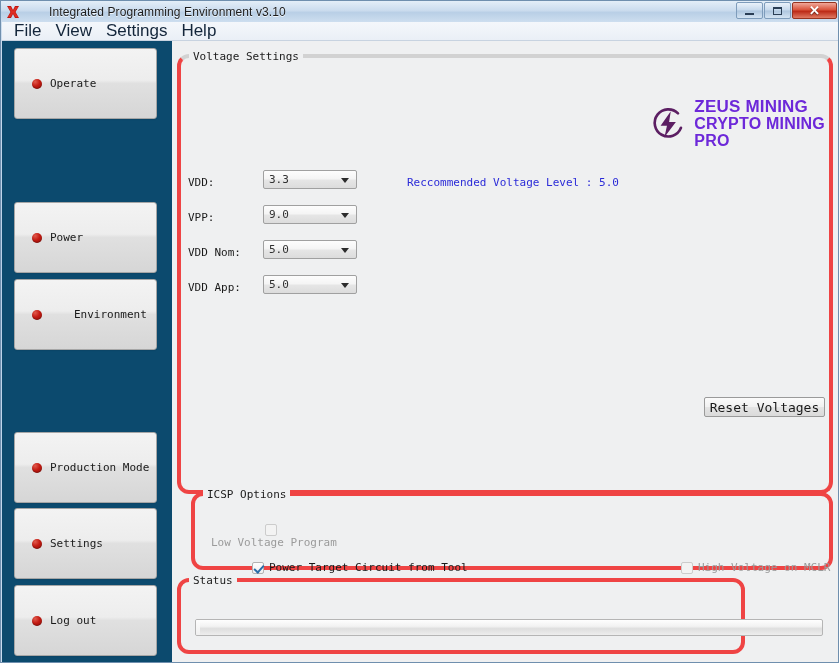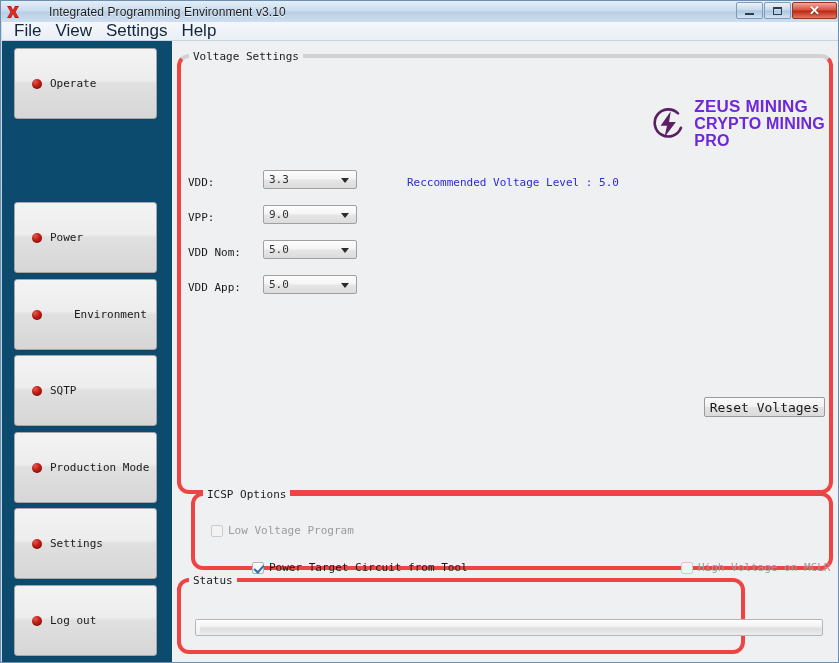--- a/index.html
+++ b/index.html
@@ -350,24 +350,20 @@
       <div class="side-btn" style="top:161px;">
         <div class="led"></div>
         <div class="side-label">Power</div>
       </div>
 
       <div class="side-btn" style="top:238px;gap:24px;">
         <div class="led"></div>
         <div class="side-label">Environment</div>
       </div>
 
-      <div class="side-btn" style="top:314px;">
-        <div class="led"></div>
-        <div class="side-label">SQTP</div>
-      </div>
 
       <div class="side-btn" style="top:391px;">
         <div class="led"></div>
         <div class="side-label">Production Mode</div>
       </div>
 
       <div class="side-btn" style="top:467px;">
         <div class="led"></div>
         <div class="side-label">Settings</div>
       </div>
@@ -407,21 +403,21 @@
           <span>5.0</span>
           <span class="arrow"></span>
         </div>
 
         <div id="reset-btn">Reset Voltages</div>
       </div>
 
       <div class="groupbox" id="grp-icsp">
         <div class="group-title">ICSP Options</div>
 
-        <div class="checkrow disabled" style="left:16px; top:28px;">
+        <div class="checkrow disabled" style="left:16px; top:28px;flex-direction:column;">
           <span class="cbox disabled"></span>
           <span>Low Voltage Program</span>
         </div>
 
         <div class="checkrow" style="left:16px; top:65px;padding-left:41px;">
           <span class="cbox checked"></span>
           <span>Power Target Circuit from Tool</span>
         </div>
 
         <div class="checkrow disabled" style="left:486px; top:65px;">

